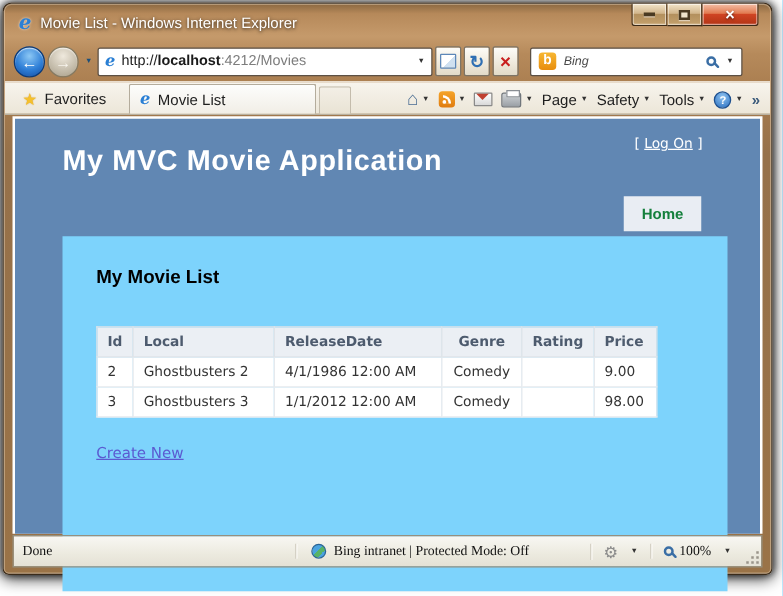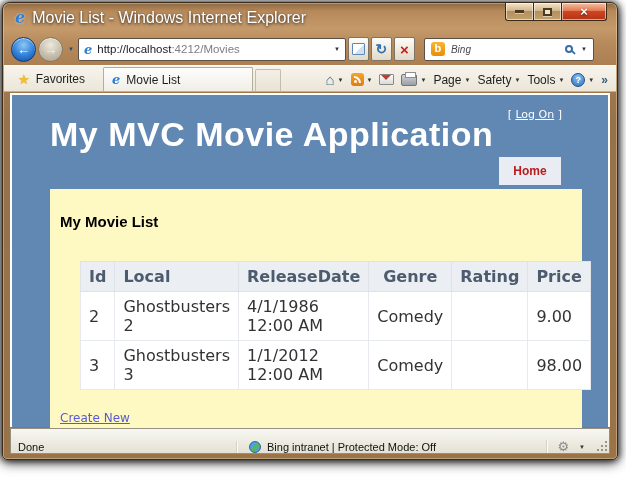--- a/index.html
+++ b/index.html
@@ -23,21 +23,21 @@
 
   
   .titlebar {
     height:30px; display:flex; align-items:center; padding-left:12px; gap:7px;
   }
   .ie-logo {
     font-family:"DejaVu Serif", serif; font-style:italic; font-weight:bold;
     font-size:16px; color:#2a7fd4; text-shadow:0 0 2px rgba(255,255,255,.8); line-height:1;
   }
   .titlebar-title {
-    color:#fff; font-size:16px; text-shadow:0 1px 3px rgba(0,0,0,.85);
+    color:#fff; font-size:12px; text-shadow:0 1px 3px rgba(0,0,0,.85);
   }
   .win-controls { position:absolute; right:10px; top:0; display:flex; }
   .win-btn {
     height:18px; border:1px solid #3a2a18; border-top:none;
     display:flex; align-items:center; justify-content:center;
     background:linear-gradient(180deg,#f3e5ca,#d2b68c 45%,#b3905e 50%,#c4a06c);
     box-shadow:inset 0 0 0 1px rgba(255,255,255,.55);
     cursor:default;
   }
   .win-btn.min { width:29px; border-radius:0 0 0 3px; }
@@ -68,21 +68,21 @@
   }
   .dd { font-size:6px; color:#1c4f7a; line-height:1; }
   .nav-dd { margin:0 4px 0 5px; }
   .address {
     width:268px; height:23px; background:#fff;
     border:1px solid #5c5044; border-radius:2px;
     display:flex; align-items:center; padding:0 5px; gap:5px;
   }
   .address .ie-logo { font-size:13px; }
   .url { font-size:11.5px; color:#1a1a1a; white-space:nowrap; }
-  .url b { font-weight:normal; }
+  .url b { font-weight:bold; }
   .url .muted { color:#7d7d7d; }
   .spacer { flex:1; }
   .addr-dd { color:#333; }
   .nav-btn {
     width:21px; height:24px; margin-left:2px;
     background:linear-gradient(180deg,#fdfcf8,#eee8da 60%,#e2dac8);
     border:1px solid #7d7466; border-radius:2px;
     display:flex; align-items:center; justify-content:center;
   }
   .compat-page { width:13px; height:12px; border:1px solid #5d87b8; background:linear-gradient(135deg,#ffffff 55%,#cfe0f0 55%); border-radius:1px; }
@@ -142,55 +142,55 @@
   
   .viewport {
     position:absolute; left:7px; right:7px; top:90px; bottom:32px;
     background:#fff; padding:2px 2px 0 2px;
   }
   .page { width:100%; height:100%; background:#6187b3; position:relative; font-family:"DejaVu Sans", sans-serif; }
   .logon { position:absolute; top:13px; right:46px; color:#fff; font-size:11px; }
   .logon a { color:#fff; text-decoration:underline; cursor:pointer; }
   .app-title {
     position:absolute; left:38px; top:20px;
-    color:#fff; font-size:34px; font-weight:bold; letter-spacing:.5px;
+    color:#fff; font-size:23px; font-weight:bold; letter-spacing:.5px;
     font-family:"Liberation Sans", sans-serif;
   }
   .menu { position:absolute; top:62px; right:47px; display:flex; gap:3px; }
   .menu-item {
     width:62px; height:28px; background:#e9edf3; cursor:pointer;
-    color:#b91c1c; font-weight:bold; font-size:12px;
+    color:#15803d; font-weight:bold; font-size:12px;
     display:flex; align-items:center; justify-content:center;
     font-family:"Liberation Sans", sans-serif;
   }
   .content-box {
-    position:absolute; left:38px; top:94px; width:532px; height:239px;
-    background:#fef9c3; padding:24px 10px;
+    position:absolute; left:38px; top:94px; width:532px; height:284px;
+    background:#7dd3fc; padding:24px 27px;
   }
   .list-heading { font-size:15px; font-weight:bold; color:#000; font-family:"Liberation Sans", sans-serif; }
-  table.movies { border-collapse:collapse; margin-top:31px; font-size:16px; color:#333;margin-left:20px; }
+  table.movies { border-collapse:collapse; margin-top:31px; font-size:11px; color:#333; }
   table.movies th {
     background:#ebeff4; color:#4d5b6e; font-weight:bold; text-align:left;
     padding:5px 8px; border:1px solid #dfe3e8;
   }
   table.movies td { padding:5px 8px; border:1px solid #e6e9ed; background:#fff; }
   table.movies th:nth-child(1), table.movies td:nth-child(1) { width:27px; }
   table.movies th:nth-child(2), table.movies td:nth-child(2) { width:113px; }
   table.movies th:nth-child(3), table.movies td:nth-child(3) { width:134px; }
   table.movies th:nth-child(4), table.movies td:nth-child(4) { width:64px;text-align:center; }
   table.movies th:nth-child(5), table.movies td:nth-child(5) { width:52px; }
   table.movies th:nth-child(6), table.movies td:nth-child(6) { width:50px; }
   .create-new { display:inline-block; margin-top:21px; font-size:12px; color:#5b5bd1; text-decoration:underline; cursor:pointer; }
 
   
   .statusbar {
     position:absolute; left:7px; right:7px; bottom:5px; height:26px;
     background:linear-gradient(180deg,#f8f7f3,#eceadf 60%,#e4e1d5);
-    border:1px solid #95907f; display:flex; align-items:flex-end;
-    font-size:11px; color:#111;
+    border:1px solid #95907f; display:flex; align-items:center;
+    font-size:11px; color:#111;font-family:Liberation Serif, serif;
   }
   .sb-status { width:92px; display:flex; align-items:center; padding-left:7px; }
   .sb-seg { width:19px; border-left:1px solid #d5d1c5; box-shadow:inset 1px 0 0 #fdfcf9; }
   .sb-zone { display:flex; align-items:center; gap:6px; padding:0 12px; border-left:1px solid #d5d1c5; box-shadow:inset 1px 0 0 #fdfcf9; }
   .globe { width:12px; height:12px; border-radius:50%; border:1px solid #2a6496;
     background:linear-gradient(135deg,#4aa3df 0 45%,#58b368 45% 70%,#4aa3df 70%); }
   .sb-fill { flex:1; }
   .sb-protected, .sb-zoom { display:flex; align-items:center; gap:4px; padding:0 10px;
     border-left:1px solid #d5d1c5; box-shadow:inset 1px 0 0 #fdfcf9; }
   .gear { color:#8b8b8b; font-size:13px; line-height:1; }
@@ -367,16 +367,21 @@
     <div class="sb-seg"></div>
     <div class="sb-zone">
       <span class="globe"></span>
       <span>Bing intranet | Protected Mode: Off</span>
     </div>
     <div class="sb-fill"></div>
     <div class="sb-protected">
       <span class="gear">⚙</span>
       <span class="dd">▼</span>
     </div>
+    <div class="sb-zoom">
+      <span class="mag small"></span>
+      <span>100%</span>
+      <span class="dd">▼</span>
+    </div>
     <div class="grip"></div>
   </div>
 
 </div>
 
 </body></html>

